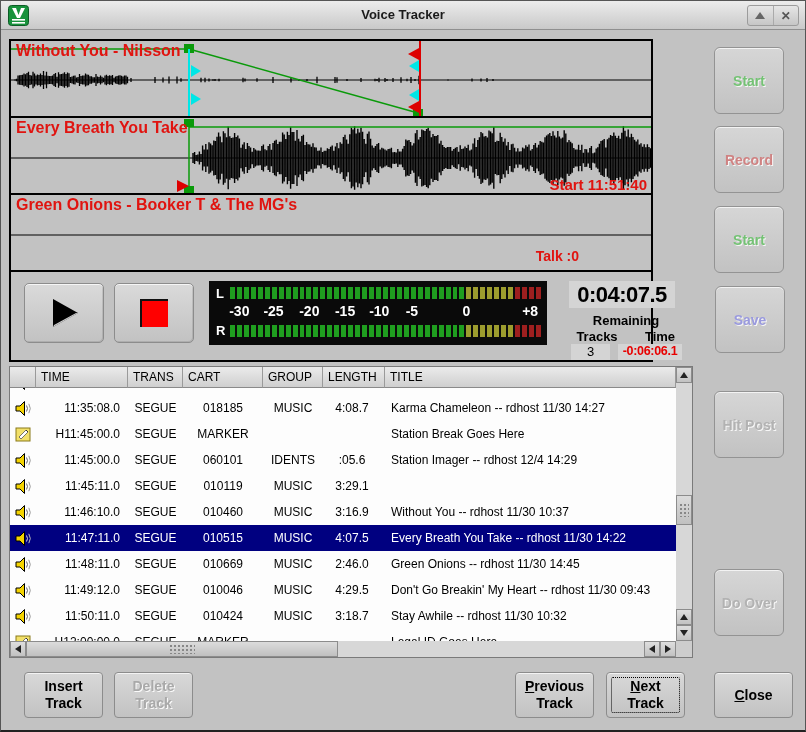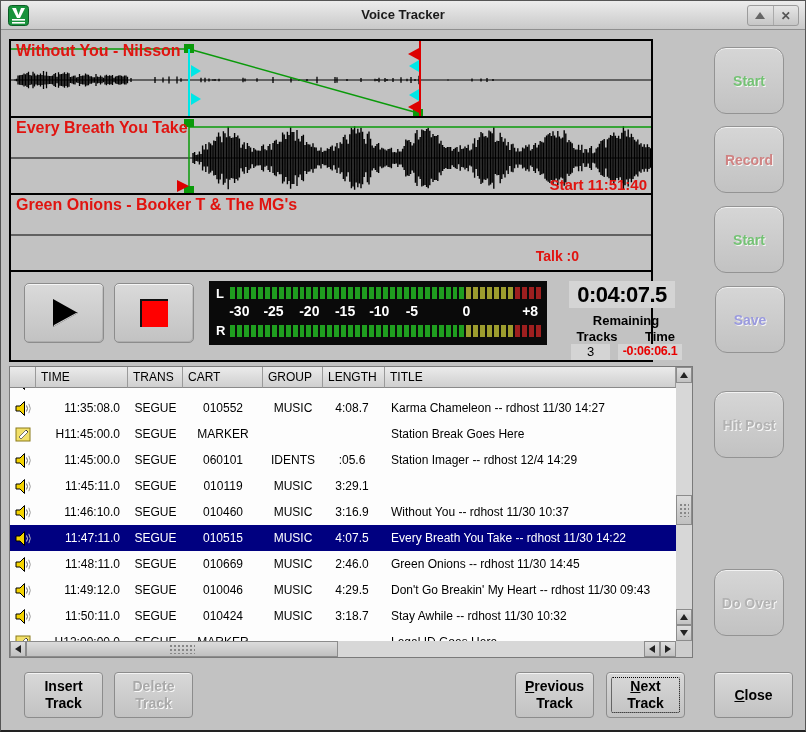--- a/index.html
+++ b/index.html
@@ -96,21 +96,21 @@
       background:linear-gradient(#dcdcdc,#c0c0c0); border:1px solid #8c8c8c; }
   #hscroll { position:absolute; left:0; right:16px; bottom:0; height:16px; background:#d7d7d7; }
   #hthumb { position:absolute; left:16px; top:0; width:312px; height:16px;
       background:linear-gradient(#dcdcdc,#c0c0c0); border:1px solid #8c8c8c; }
   .grip { position:absolute; left:50%; top:50%; width:26px; height:10px; transform:translate(-50%,-50%);
       background-image:radial-gradient(#878787 1px, transparent 1.2px); background-size:4px 4px; }
   #corner { position:absolute; right:0; bottom:0; width:16px; height:16px; background:#cdcdcd; }
 
   
   .bigbtn { position:absolute; width:70px; height:67px; background:linear-gradient(#d6d6d6,#c2c2c2);
-      border:1px solid #939393; border-radius:12px;
+      border:1px solid #939393; border-radius:6px;
       box-shadow:inset 0 1px 0 rgba(255,255,255,.7);
       display:flex; align-items:center; justify-content:center;
       font-size:14px; font-weight:bold; text-align:center;
       text-shadow:1px 1px 0 rgba(255,255,255,.85); }
   .botbtn { position:absolute; top:671px; width:79px; height:46px;
       background:linear-gradient(#d8d8d8,#c2c2c2); border:1px solid #8c8c8c; border-radius:4px;
       box-shadow:inset 0 1px 0 rgba(255,255,255,.7);
       display:flex; flex-direction:column; align-items:center; justify-content:center;
       font-size:14px; font-weight:bold; line-height:17px; color:#000; }
   .botbtn.disabled { color:#a9a9a9; text-shadow:1px 1px 0 rgba(255,255,255,.9); }
@@ -338,21 +338,21 @@
         <div class="row">
           <div class="cell c0">
             <svg width="17" height="17" viewBox="0 0 17 17">
               <polygon points="1,6 5,6 9.5,1.5 9.5,15.5 5,11 1,11" fill="#f5d400" stroke="#000" stroke-width="1"></polygon>
               <path d="M11.5,5.5 q2,3 0,6" stroke="#666" fill="none"></path>
               <path d="M13.8,3.8 q3,4.7 0,9.4" stroke="#999" fill="none"></path>
             </svg>
           </div>
           <div class="cell c1">11:35:08.0</div>
           <div class="cell c2">SEGUE</div>
-          <div class="cell c3">010552</div>
+          <div class="cell c3">018185</div>
           <div class="cell c4">MUSIC</div>
           <div class="cell c5">4:08.7</div>
           <div class="cell c6">Karma Chameleon -- rdhost 11/30 14:27</div>
         </div>
         <div class="row">
           <div class="cell c0">
             <svg width="17" height="17" viewBox="0 0 17 17">
               <rect x="1" y="2" width="14" height="13" fill="#f2e06a" stroke="#8a7a1a"></rect>
               <path d="M4,11 L11,4 L13,6 L6,13 Z" fill="#fff" stroke="#555" stroke-width="0.8"></path>
               <path d="M11,4 L13,6" stroke="#333"></path>

